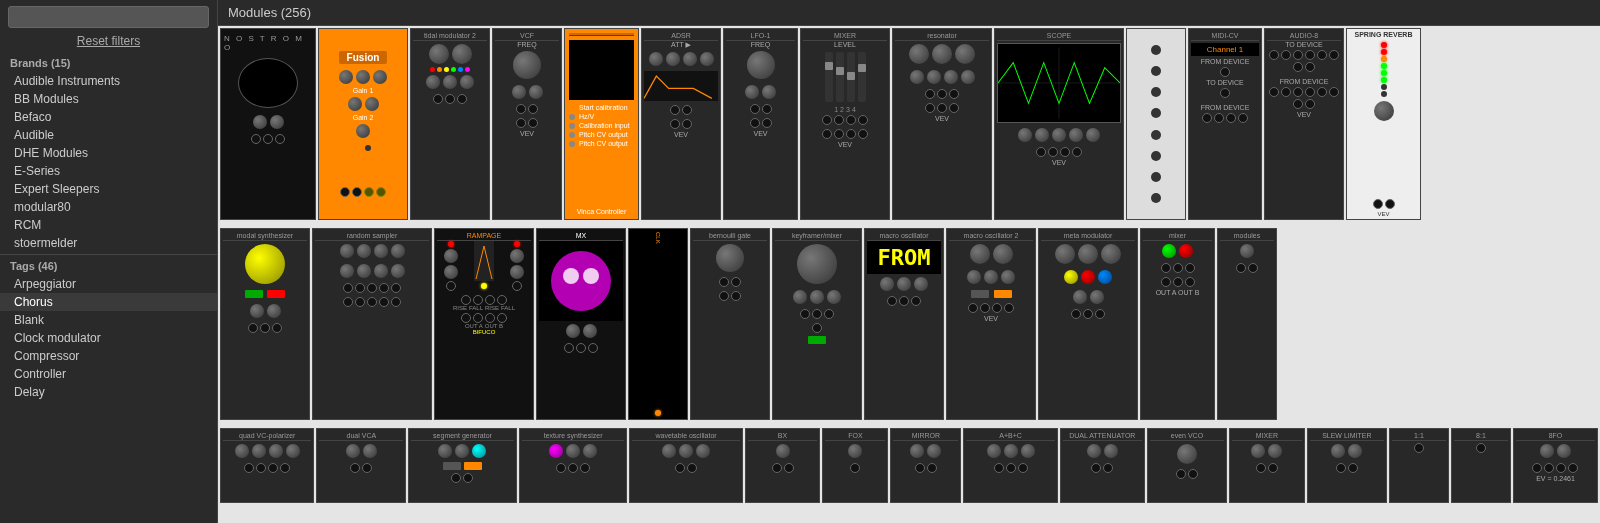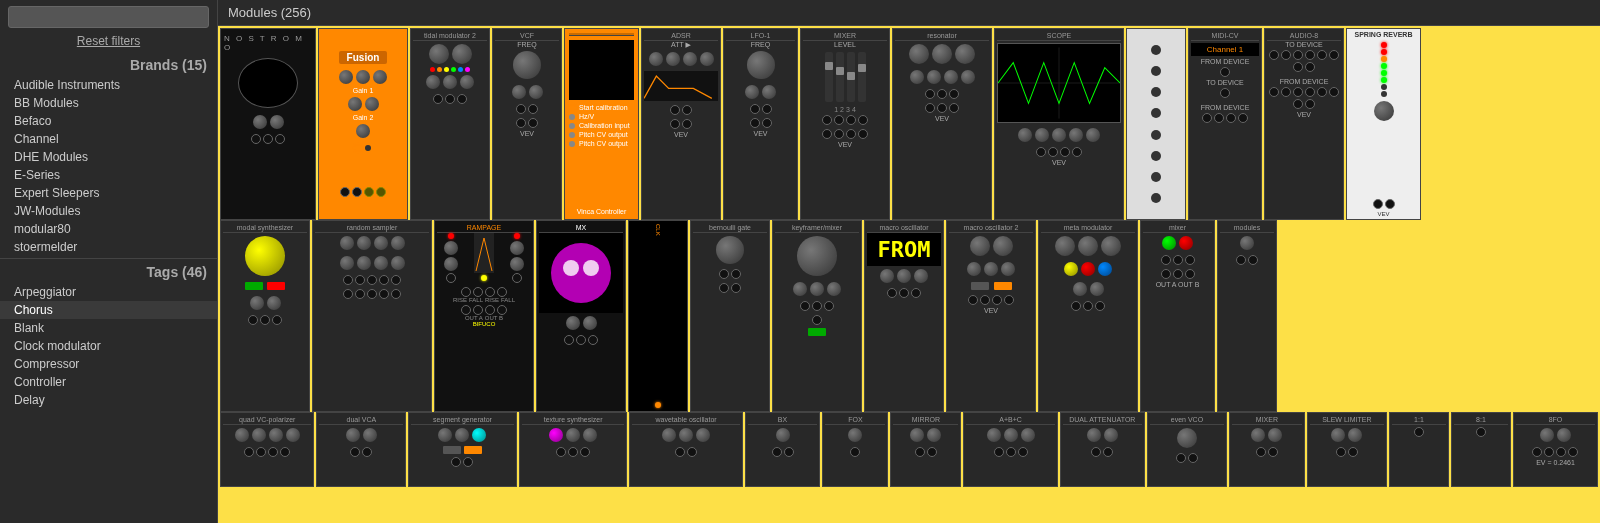--- a/index.html
+++ b/index.html
@@ -40,23 +40,22 @@
       text-align: center;
       color: #aaa;
       font-size: 12px;
       cursor: pointer;
       text-decoration: underline;
     }
 
     .sidebar-section-header {
       padding: 3px 10px;
       color: #aaa;
-      font-size: 14px;
+      font-size: 11px;
       font-weight: bold;
-      text-align: right;
     }
 
     .sidebar-item {
       padding: 2px 10px 2px 14px;
       color: #ccc;
       font-size: 12px;
       cursor: pointer;
       white-space: nowrap;
       overflow: hidden;
       text-overflow: ellipsis;
@@ -86,23 +85,23 @@
       color: #ccc;
       font-size: 13px;
       border-bottom: 1px solid #444;
     }
 
     #modules-grid {
       flex: 1;
       overflow: hidden;
       display: flex;
       flex-direction: column;
-      gap: 0;
+      gap: 8px;
       padding: 2px;
-      background: #fde047;
+      background: #e5e5e5;
     }
 
     .modules-row {
       display: flex;
       flex-direction: row;
       gap: 2px;
       height: 192px;
       overflow: hidden;
     }
 
@@ -400,26 +399,26 @@
 
 <div id="sidebar">
   <input id="search-bar" type="text" placeholder="" style="">
   <div id="reset-filters-btn">Reset filters</div>
 
   <div class="sidebar-section-header">Brands (15)</div>
 
   <div class="sidebar-item">Audible Instruments</div>
   <div class="sidebar-item">BB Modules</div>
   <div class="sidebar-item">Befaco</div>
-  <div class="sidebar-item">Channel</div>
+  <div class="sidebar-item">Audible</div>
   <div class="sidebar-item">DHE Modules</div>
   <div class="sidebar-item">E-Series</div>
   <div class="sidebar-item">Expert Sleepers</div>
-  <div class="sidebar-item">JW-Modules</div>
   <div class="sidebar-item">modular80</div>
+  <div class="sidebar-item">RCM</div>
   <div class="sidebar-item">stoermelder</div>
 
   <div class="sidebar-divider"></div>
 
   <div class="sidebar-section-header">Tags (46)</div>
 
   <div class="sidebar-item">Arpeggiator</div>
   <div class="sidebar-item active">Chorus</div>
   <div class="sidebar-item">Blank</div>
   <div class="sidebar-item">Clock modulator</div>

